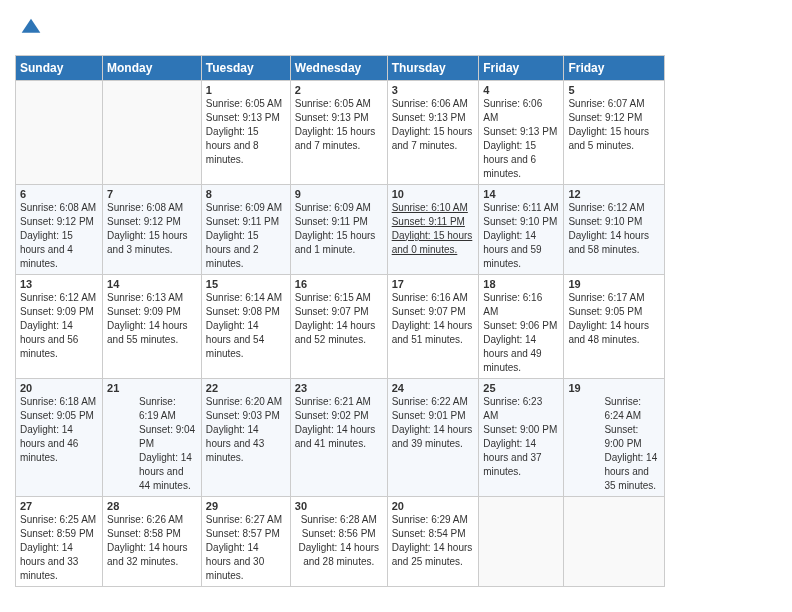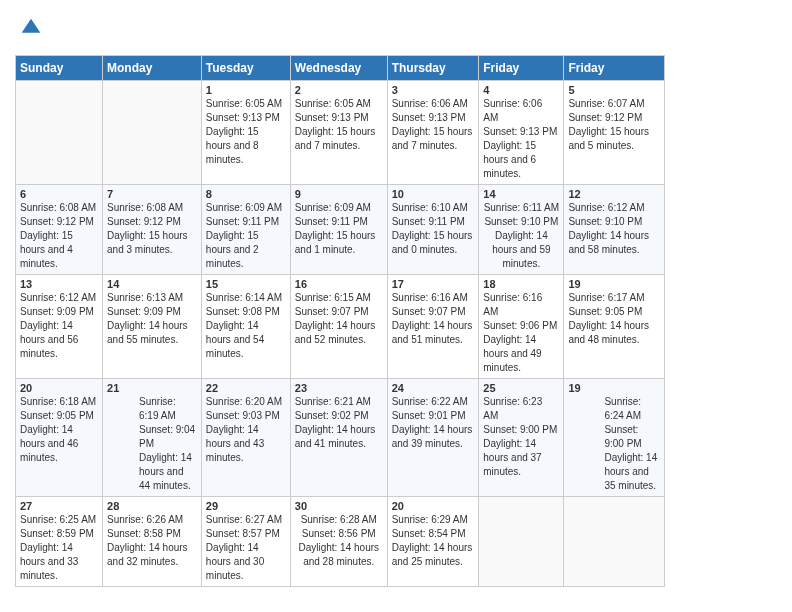--- a/index.html
+++ b/index.html
@@ -178,27 +178,27 @@
 Daylight: 15 hours and 2 minutes.</div>
           </td>
           <td>
             <div class="day-num">9</div>
             <div class="day-info" style="white-space: pre-line;">Sunrise: 6:09 AM
 Sunset: 9:11 PM
 Daylight: 15 hours and 1 minute.</div>
           </td>
           <td>
             <div class="day-num">10</div>
-            <div class="day-info" style="white-space: pre-line;">Sunrise: 6:10 AM
+            <div class="day-info" style="white-space: pre-line; text-decoration: underline;">Sunrise: 6:10 AM
 Sunset: 9:11 PM
 Daylight: 15 hours and 0 minutes.</div>
           </td>
           <td>
             <div class="day-num">14</div>
-            <div class="day-info" style="white-space: pre-line; text-align: center;">Sunrise: 6:11 AM
+            <div class="day-info" style="white-space: pre-line;">Sunrise: 6:11 AM
 Sunset: 9:10 PM
 Daylight: 14 hours and 59 minutes.</div>
           </td>
           <td>
             <div class="day-num">12</div>
             <div class="day-info" style="white-space: pre-line;">Sunrise: 6:12 AM
 Sunset: 9:10 PM
 Daylight: 14 hours and 58 minutes.</div>
           </td>
         </tr>

